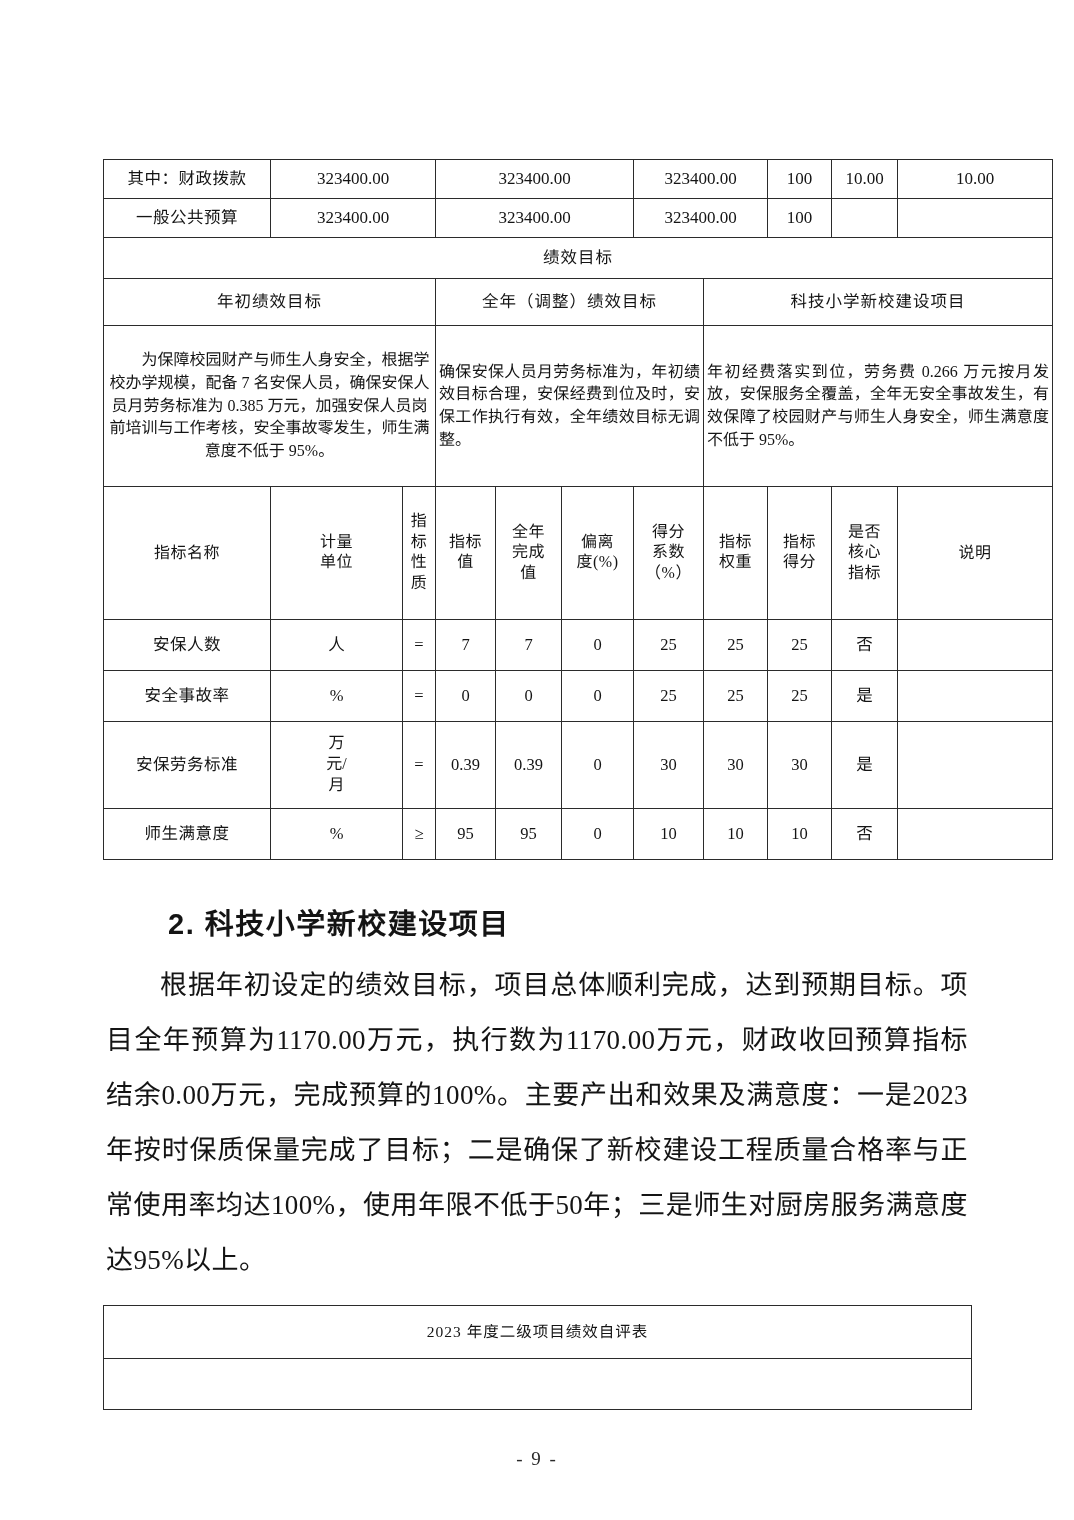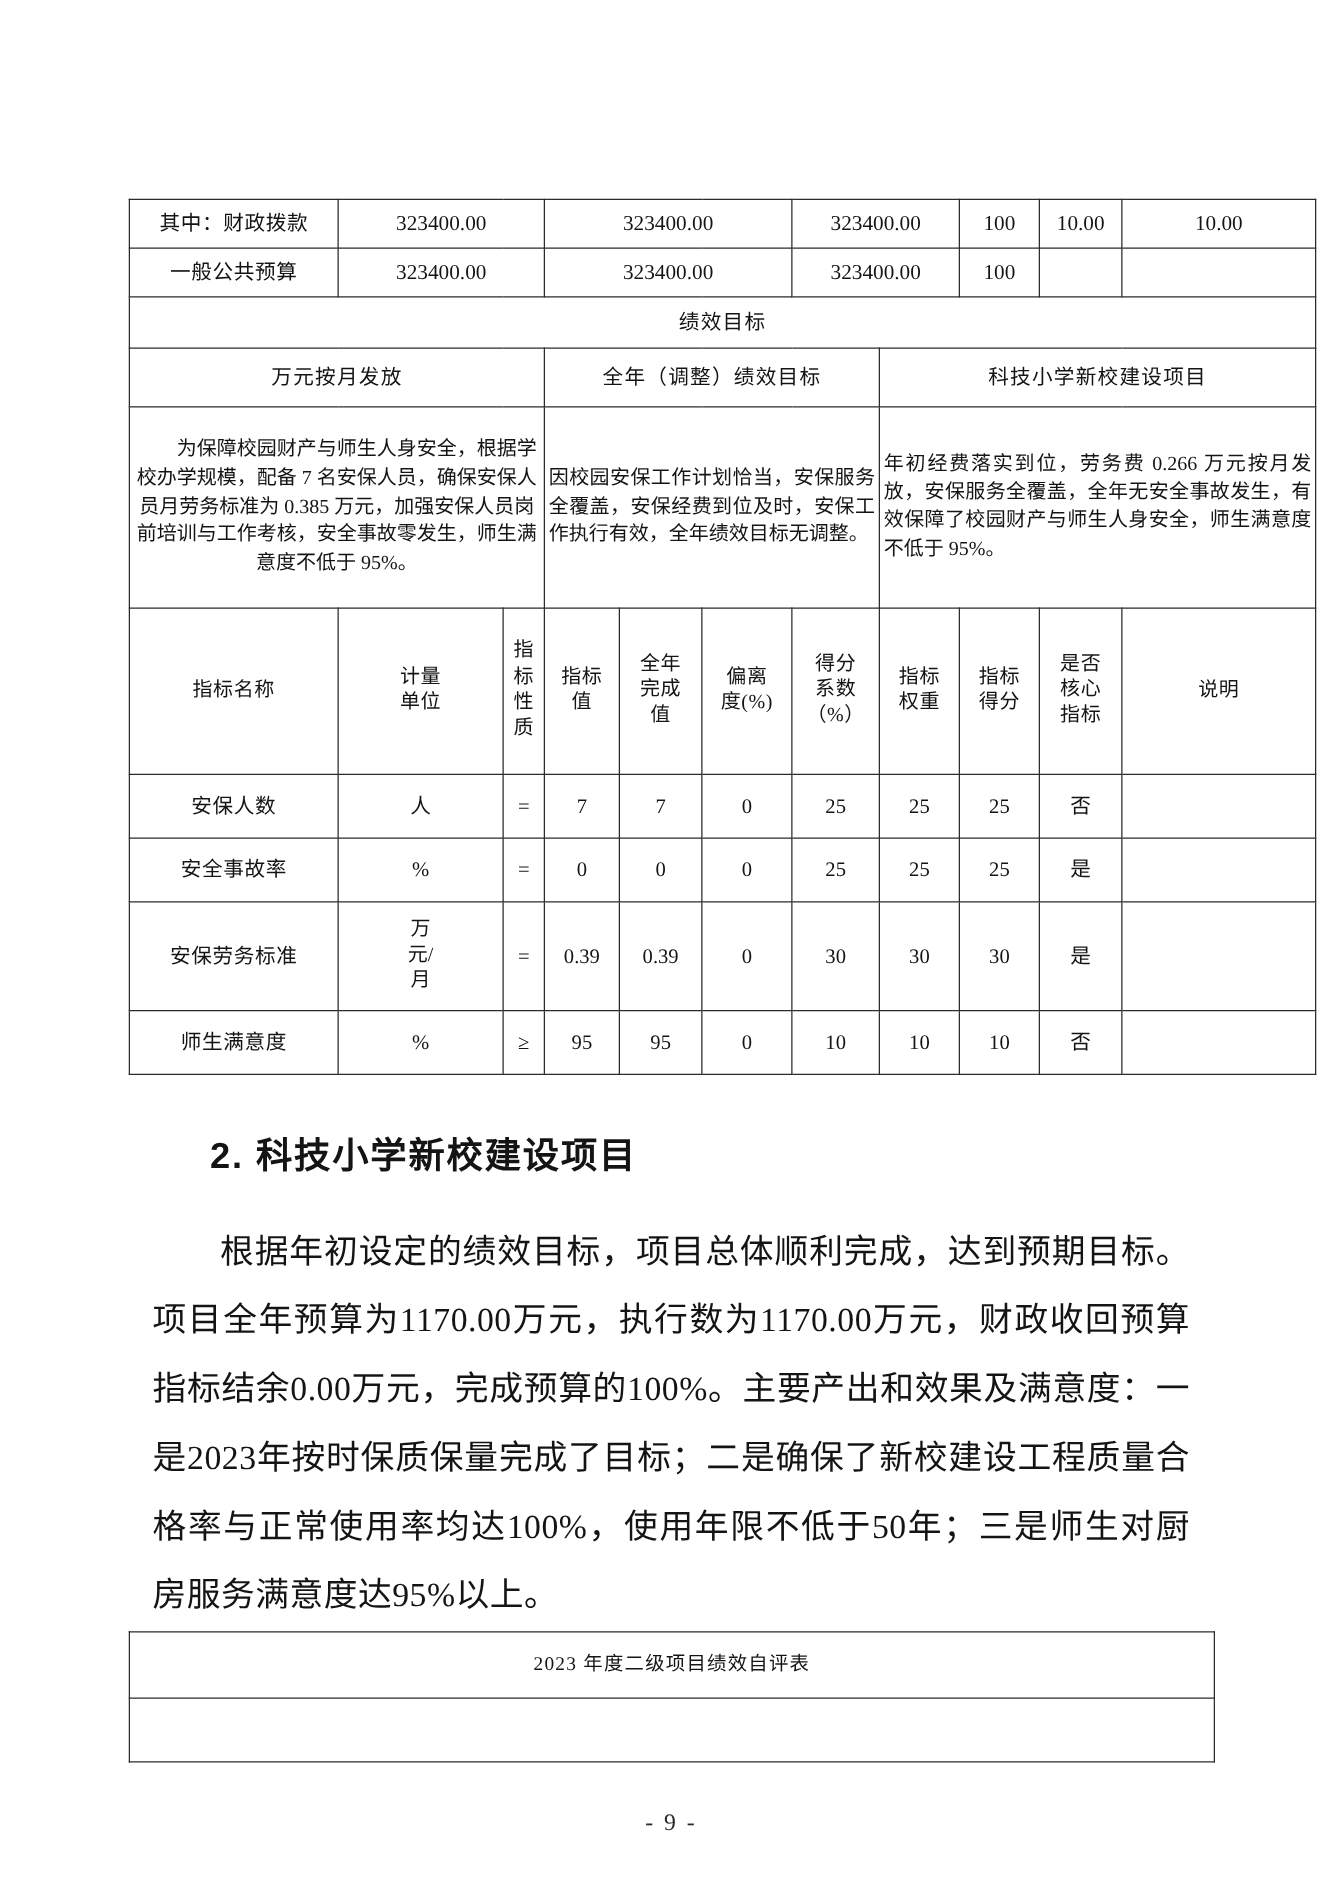--- a/index.html
+++ b/index.html
@@ -154,21 +154,21 @@
     left: 106px;
     top: 958px;
     width: 862px;
     font-size: 27px;
     line-height: 55px;
     text-align: justify;
     text-justify: inter-ideograph;
     letter-spacing: 0.4px;
   }
   .body-text p {
-    margin: 16px;
+    margin: 0;
     text-indent: 2em;
   }
   .footer {
     position: absolute;
     left: 0;
     top: 1448px;
     width: 1074px;
     text-align: center;
     font-size: 19px;
     letter-spacing: 2px;
@@ -214,31 +214,31 @@
       <td class="cell-num">100</td>
       <td class="cell-num"></td>
       <td class="cell-num"></td>
     </tr>
 
     <tr class="row-section">
       <td colspan="11">绩效目标</td>
     </tr>
 
     <tr class="row-goalhead">
-      <td colspan="3">万元按月发放</td>
+      <td colspan="3">年初绩效目标</td>
       <td colspan="4">全年（调整）绩效目标</td>
       <td colspan="4">科技小学新校建设项目</td>
     </tr>
 
     <tr class="row-goalbody">
       <td colspan="3">
         <p class="goal-para">为保障校园财产与师生人身安全，根据学校办学规模，配备 7 名安保人员，确保安保人员月劳务标准为 0.385 万元，加强安保人员岗前培训与工作考核，安全事故零发生，师生满意度不低于 95%。</p>
       </td>
       <td colspan="4">
-        <p class="goal-para just-noindent">因校园安保工作计划恰当，安保服务全覆盖，安保经费到位及时，安保工作执行有效，全年绩效目标无调整。</p>
+        <p class="goal-para just-noindent">确保安保人员月劳务标准为，年初绩效目标合理，安保经费到位及时，安保工作执行有效，全年绩效目标无调整。</p>
       </td>
       <td colspan="4">
         <p class="goal-para just-noindent">年初经费落实到位，劳务费 0.266 万元按月发放，安保服务全覆盖，全年无安全事故发生，有效保障了校园财产与师生人身安全，师生满意度不低于 95%。</p>
       </td>
     </tr>
 
 
     <tr class="row-idxhead">
       <td><span class="vlabel">指标名称</span></td>
       <td><span class="vlabel">计量<br>单位</span></td>

